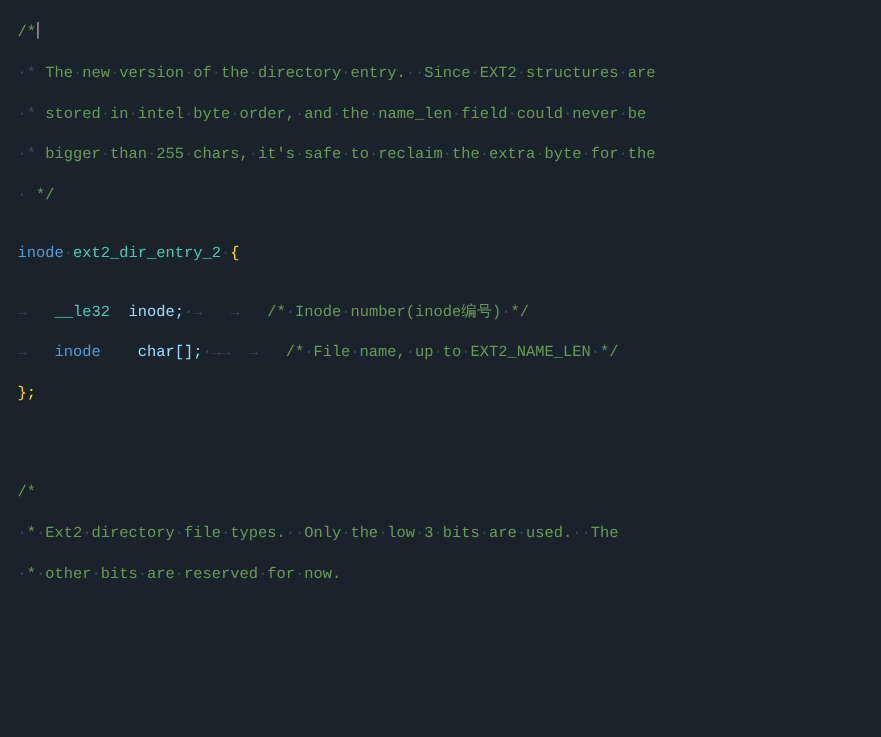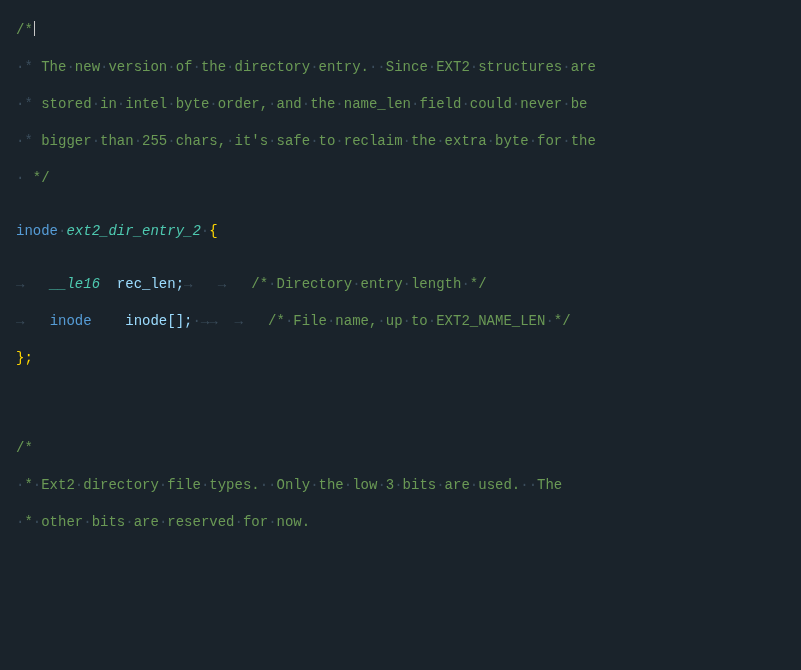--- a/index.html
+++ b/index.html
@@ -15,21 +15,21 @@
   .editor {
     padding: 4px 0 0 16px;
     white-space: pre;
   }
   .line {
     height: 21px;
     line-height: 21px;
   }
   .c  { color: #6a9955; } 
   .kw { color: #569cd6; } 
-  .ty { color: #4ec9b0; font-style: italic; } 
+  .ty { color: #4ec9b0; } 
   .mem{ color: #9cdcfe; } 
   .br { color: #ffd700; } 
   .ws { color: #3b4d5c; } 
   .cursor {
     display:inline-block;
     width:1px;
     height:15px;
     vertical-align:-2px;
     border-right:1px solid #c8c8c8;
   }
@@ -39,22 +39,22 @@
 
 <div class="editor">
 <div class="line"><span class="c">/*</span><span class="cursor"></span></div>
 <div class="line"><span class="ws">·</span><span class="c"><span class="ws">*</span> The<span class="ws">·</span>new<span class="ws">·</span>version<span class="ws">·</span>of<span class="ws">·</span>the<span class="ws">·</span>directory<span class="ws">·</span>entry.<span class="ws">··</span>Since<span class="ws">·</span>EXT2<span class="ws">·</span>structures<span class="ws">·</span>are</span></div>
 <div class="line"><span class="ws">·</span><span class="c"><span class="ws">*</span> stored<span class="ws">·</span>in<span class="ws">·</span>intel<span class="ws">·</span>byte<span class="ws">·</span>order,<span class="ws">·</span>and<span class="ws">·</span>the<span class="ws">·</span>name_len<span class="ws">·</span>field<span class="ws">·</span>could<span class="ws">·</span>never<span class="ws">·</span>be</span></div>
 <div class="line"><span class="ws">·</span><span class="c"><span class="ws">*</span> bigger<span class="ws">·</span>than<span class="ws">·</span>255<span class="ws">·</span>chars,<span class="ws">·</span>it's<span class="ws">·</span>safe<span class="ws">·</span>to<span class="ws">·</span>reclaim<span class="ws">·</span>the<span class="ws">·</span>extra<span class="ws">·</span>byte<span class="ws">·</span>for<span class="ws">·</span>the</span></div>
 <div class="line"><span class="ws">·</span><span class="c"> */</span></div>
 
 <div class="line"><span class="kw">inode</span><span class="ws">·</span><span class="ty">ext2_dir_entry_2</span><span class="ws">·</span><span class="br">{</span></div>
 
-<div class="line"><span class="ws">→</span>   <span class="ty">__le16</span>  <span class="mem">rec_len;</span><span class="ws">→   →   </span><span class="c">/*<span class="ws">·</span>Directory<span class="ws">·</span>entry<span class="ws">·</span>length<span class="ws">·</span>*/</span></div>
-<div class="line"><span class="ws">→</span>   <span class="kw">inode</span>    <span class="mem">inode[];</span><span class="ws">·→→  →   </span><span class="c">/*<span class="ws">·</span>File<span class="ws">·</span>name,<span class="ws">·</span>up<span class="ws">·</span>to<span class="ws">·</span>EXT2_NAME_LEN<span class="ws">·</span>*/</span></div>
+<div class="line"><span class="ws">→</span>   <span class="ty">__le32</span>  <span class="mem">inode;</span><span class="ws">·→   →   </span><span class="c">/*<span class="ws">·</span>Inode<span class="ws">·</span>number(inode编号)<span class="ws">·</span>*/</span></div>
+<div class="line"><span class="ws">→</span>   <span class="kw">inode</span>    <span class="mem">char[];</span><span class="ws">·→→  →   </span><span class="c">/*<span class="ws">·</span>File<span class="ws">·</span>name,<span class="ws">·</span>up<span class="ws">·</span>to<span class="ws">·</span>EXT2_NAME_LEN<span class="ws">·</span>*/</span></div>
 <div class="line"><span class="br">};</span></div>
 <div class="line"> </div>
 
 <div class="line"><span class="c">/*</span></div>
 <div class="line"><span class="ws">·</span><span class="c">*<span class="ws">·</span>Ext2<span class="ws">·</span>directory<span class="ws">·</span>file<span class="ws">·</span>types.<span class="ws">··</span>Only<span class="ws">·</span>the<span class="ws">·</span>low<span class="ws">·</span>3<span class="ws">·</span>bits<span class="ws">·</span>are<span class="ws">·</span>used.<span class="ws">··</span>The</span></div>
 <div class="line"><span class="ws">·</span><span class="c">*<span class="ws">·</span>other<span class="ws">·</span>bits<span class="ws">·</span>are<span class="ws">·</span>reserved<span class="ws">·</span>for<span class="ws">·</span>now.</span></div>
 
 
 
 

